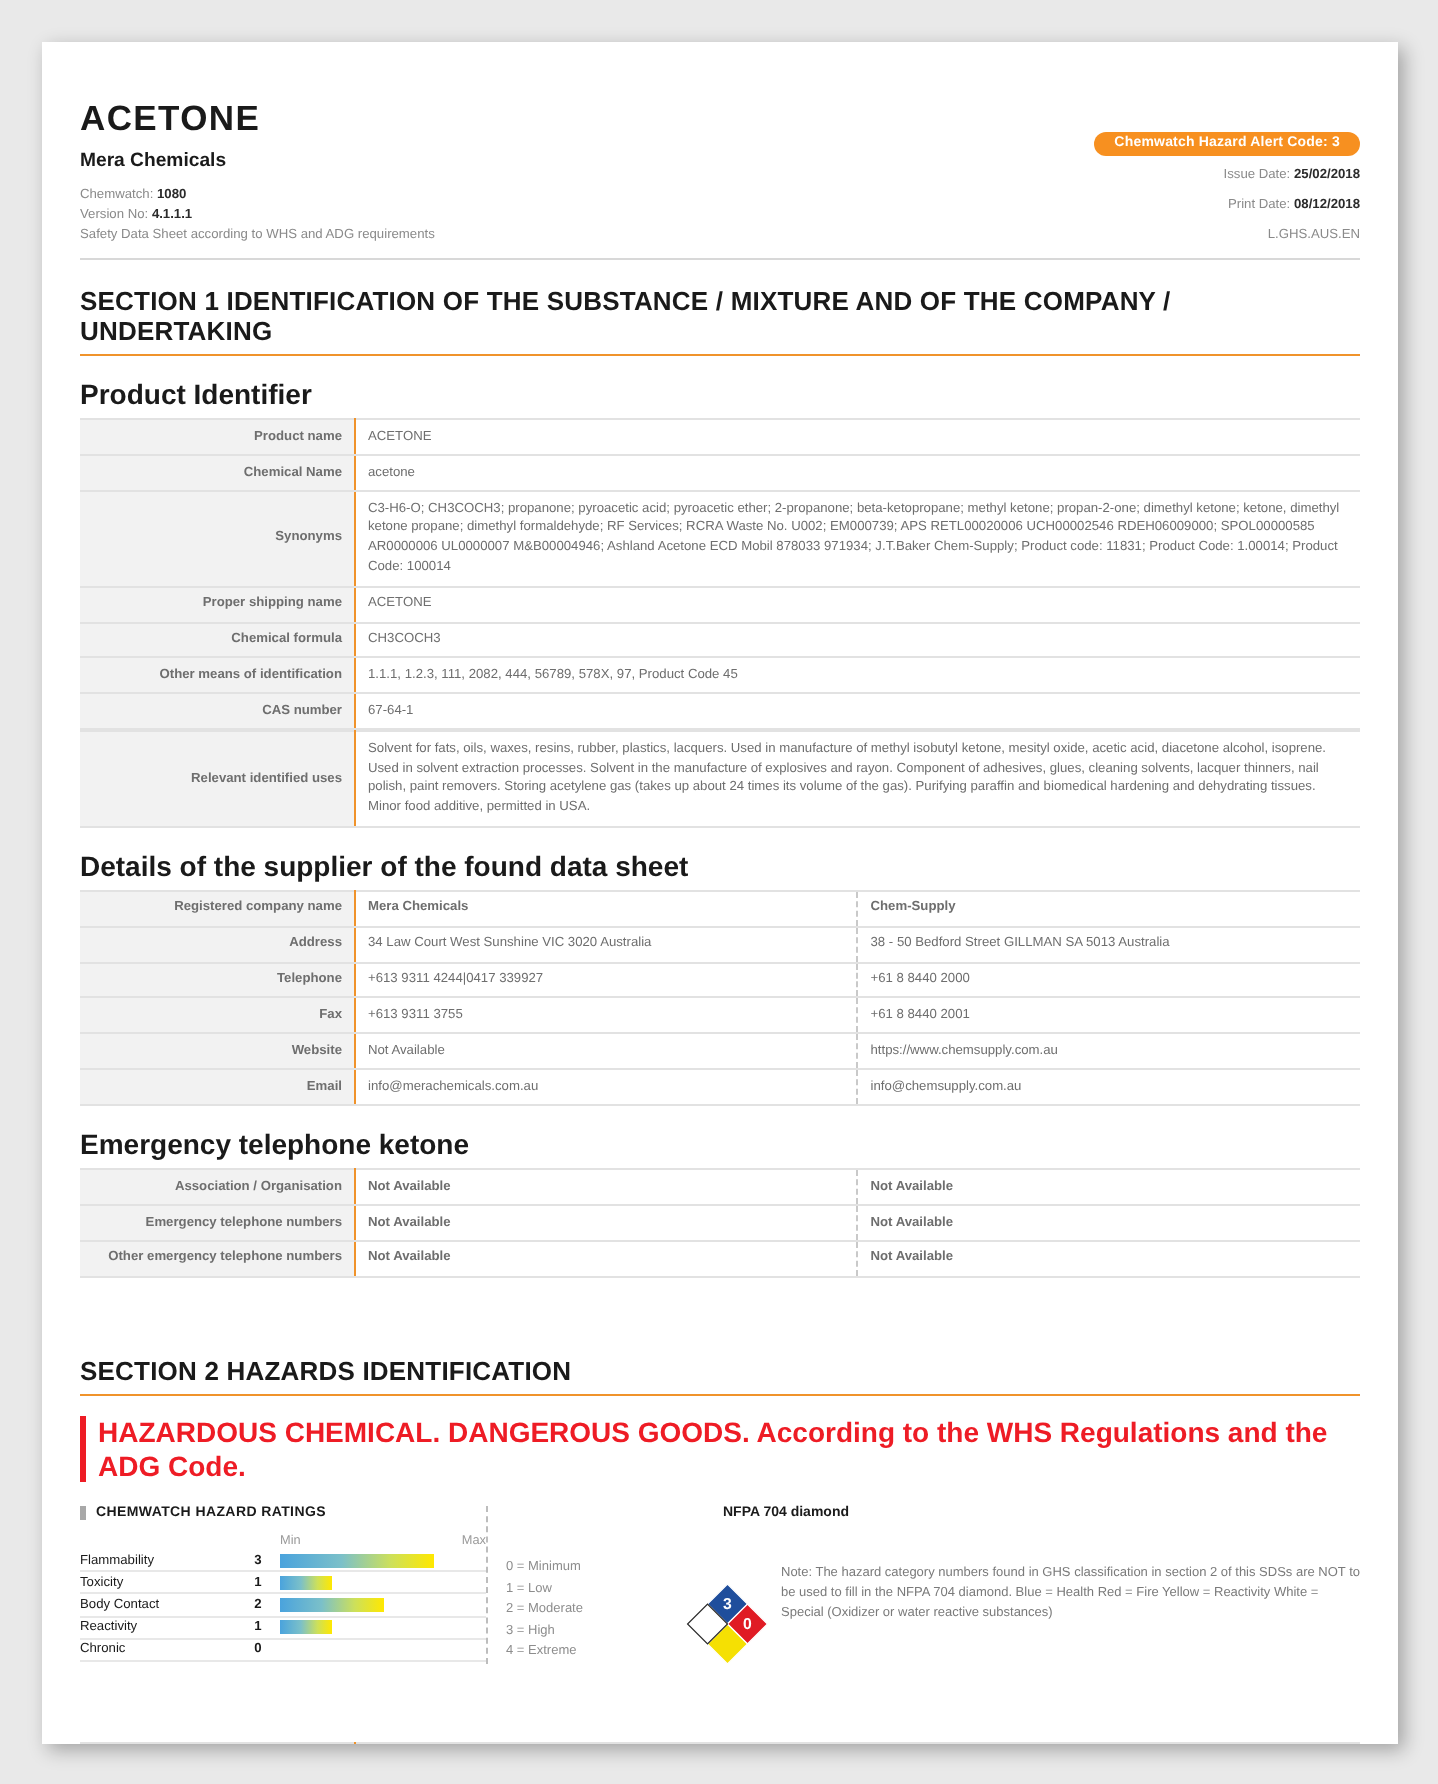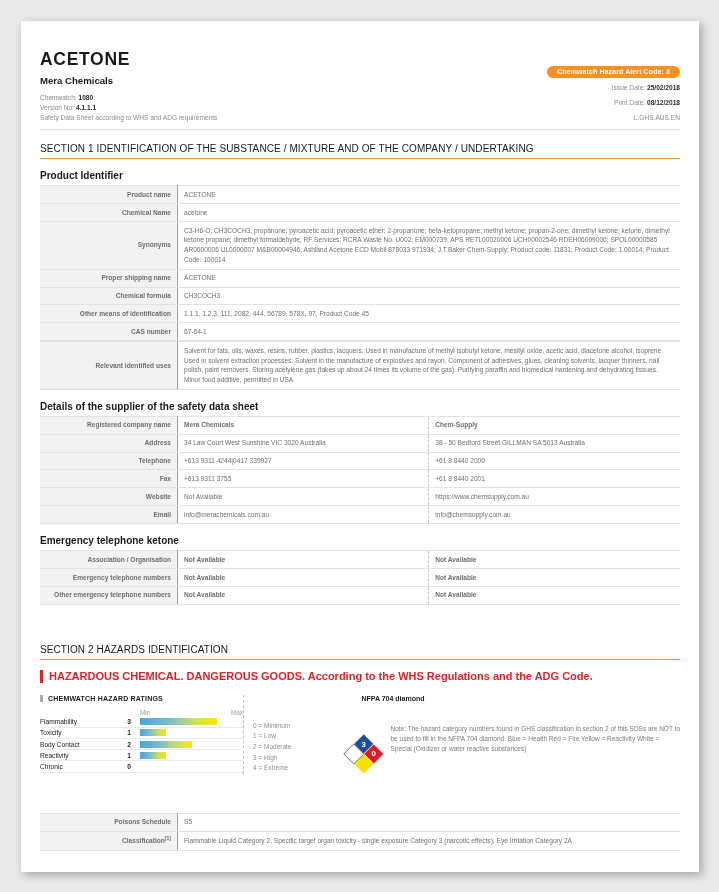--- a/index.html
+++ b/index.html
@@ -74,30 +74,30 @@
     white-space: nowrap;
   }
   .hdr-meta b { color: #2b2b2b; }
   .hdr-rule {
     border-bottom: 1px solid #d8d8d8;
     margin-top: 6px;
   }
 
   
   .section-head {
-    font-size: 10px;
-    font-weight: normal;
+    font-size: 13px;
+    font-weight: bold;
     color: #1a1a1a;
     letter-spacing: 0.1px;
     padding: 0 0 4px 0;
     border-bottom: 1.4px solid #f0932b;
     margin: 13px 0 0 0;
   }
   .sub-head {
-    font-size: 10px;
+    font-size: 14px;
     font-weight: bold;
     color: #1a1a1a;
     margin: 11px 0 4px 0;
   }
 
   
   table.sds {
     width: 100%;
     border-collapse: collapse;
     table-layout: fixed;
@@ -122,21 +122,21 @@
     font-size: 6.7px;
   }
   td.val-strong { color: #1a1a1a; font-weight: bold; }
   td.val-dash { border-left: 1px dashed #c9c9c9; }
 
   .sup { font-size: 5px; vertical-align: super; }
 
   
   .hazard-banner {
     color: #ee1c25;
-    font-size: 11px;
+    font-size: 14px;
     font-weight: bold;
     border-left: 3px solid #ee1c25;
     padding-left: 6px;
     margin: 10px 0 12px 0;
     line-height: 1.2;
   }
 
   
   .rating-title {
     font-size: 7px;
@@ -277,21 +277,21 @@
 
   <table class="sds">
     <tbody>
       <tr>
         <td class="lbl">Relevant identified uses</td>
         <td>Solvent for fats, oils, waxes, resins, rubber, plastics, lacquers. Used in manufacture of methyl isobutyl ketone, mesityl oxide, acetic acid, diacetone alcohol, isoprene. Used in solvent extraction processes. Solvent in the manufacture of explosives and rayon. Component of adhesives, glues, cleaning solvents, lacquer thinners, nail polish, paint removers. Storing acetylene gas (takes up about 24 times its volume of the gas). Purifying paraffin and biomedical hardening and dehydrating tissues. Minor food additive, permitted in USA.</td>
       </tr>
     </tbody>
   </table>
 
-  <div class="sub-head">Details of the supplier of the safety data sheet</div>
+  <div class="sub-head">Details of the supplier of the found data sheet</div>
   <table class="sds">
     <tbody>
       <tr>
         <td class="lbl">Registered company name</td>
         <td class="val-strong">Mera Chemicals</td>
         <td class="val-dash val-strong">Chem-Supply</td>
       </tr>
       <tr>
         <td class="lbl">Address</td>
         <td>34 Law Court West Sunshine VIC 3020 Australia</td>

